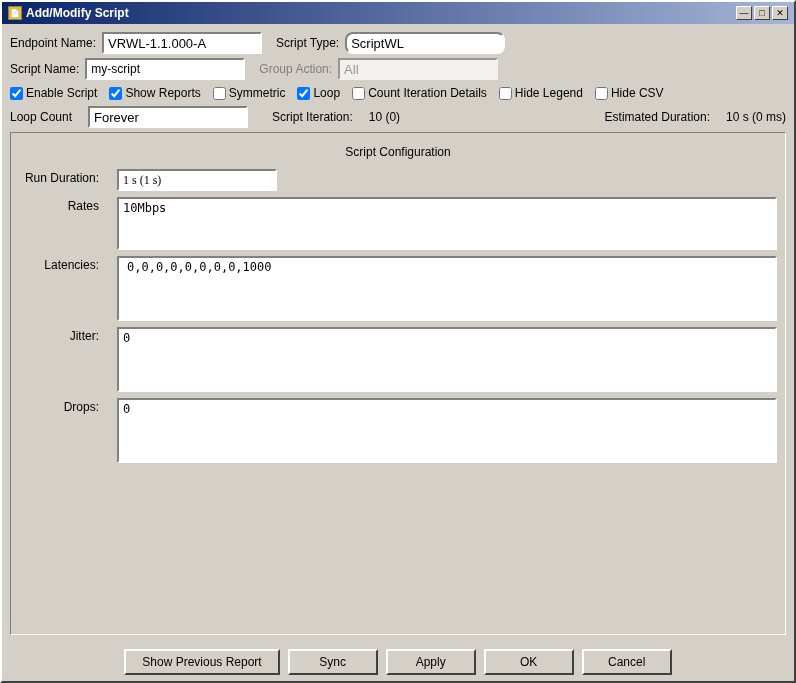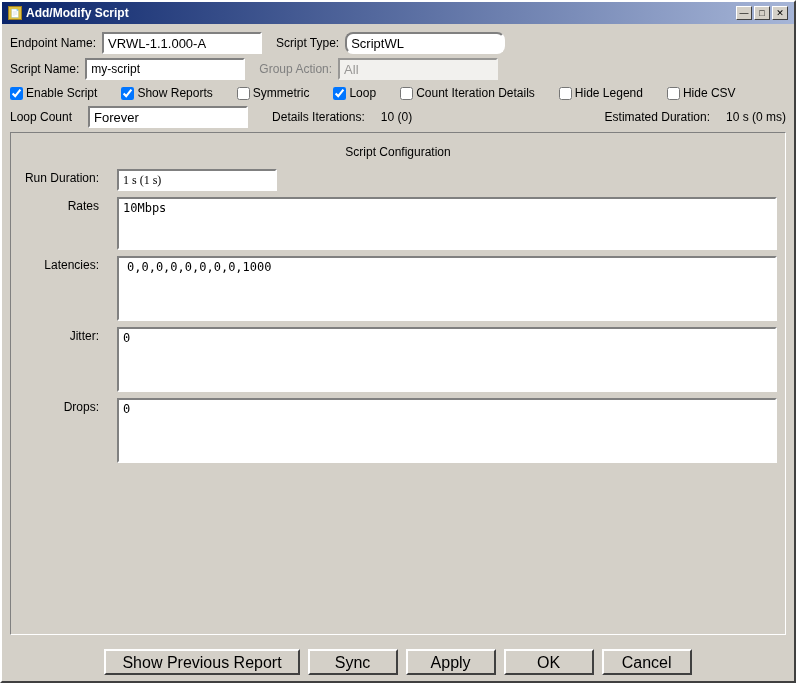--- a/index.html
+++ b/index.html
@@ -109,21 +109,21 @@
       padding: 1px 4px;
       height: 22px;
       font-size: 13px;
       appearance: none;
       -webkit-appearance: none;
       padding-right: 20px;
     }
     .checkbox-row {
       display: flex;
       align-items: center;
-      gap: 24px;
+      gap: 12px;
       padding: 2px 0;
     }
     .checkbox-item {
       display: flex;
       align-items: center;
       gap: 3px;
     }
     .checkbox-item input[type=checkbox] {
       width: 13px;
       height: 13px;
@@ -190,21 +190,21 @@
       gap: 8px;
       padding: 6px 8px;
       flex-shrink: 0;
     }
     .btn {
       background: #d4d0c8;
       border: 2px solid #ffffff;
       border-right-color: #404040;
       border-bottom-color: #404040;
       padding: 3px 16px;
-      font-size: 16px;
+      font-size: 12px;
       cursor: pointer;
       height: 26px;
       min-width: 90px;
     }
     .loop-count-row {
       display: flex;
       align-items: center;
       gap: 16px;
     }
     .info-text {
@@ -294,21 +294,21 @@
     <div class="form-row loop-count-row">
       <span class="label">Loop Count</span>
       <div class="combo-wrapper">
         <select class="combo" style="width:160px;">
           <option>Forever</option>
           <option>1</option>
           <option>5</option>
           <option>10</option>
         </select>
       </div>
-      <span class="label" style="margin-left:8px;">Details Iterations:</span>
+      <span class="label" style="margin-left:8px;">Script Iteration:</span>
       <span class="info-text">10 (0)</span>
       <span class="label" style="margin-left:auto;">Estimated Duration:</span>
       <span class="info-text">10 s (0 ms)</span>
     </div>
 
     <div class="script-config">
       <div class="section-title">Script Configuration</div>
 
       <div class="config-row">
         <span class="config-label label">Run Duration:</span>

